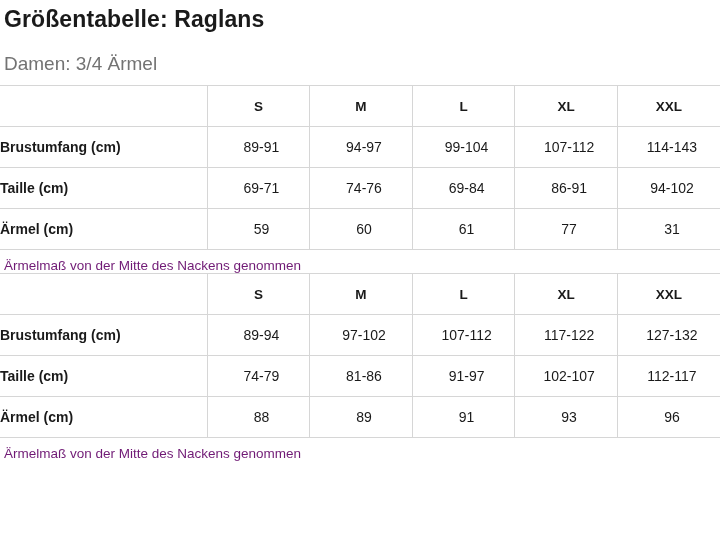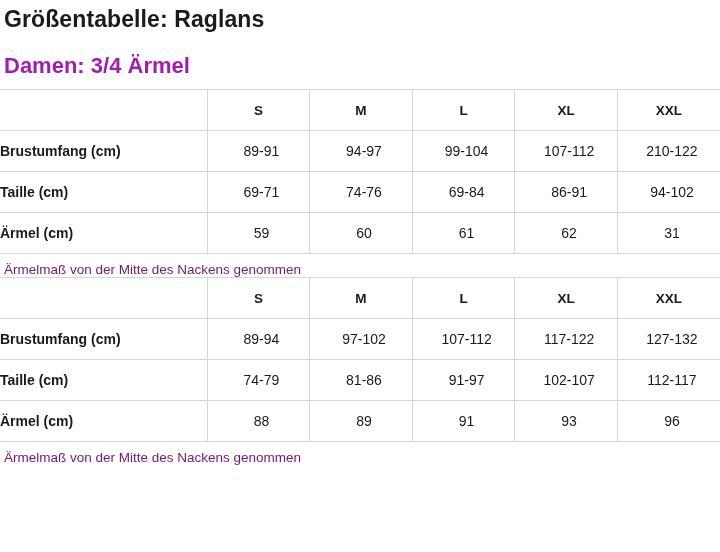--- a/index.html
+++ b/index.html
@@ -23,25 +23,25 @@
   }
   h1.main-title {
     font-size: 23px;
     font-weight: bold;
     margin: 0;
     padding: 6px 0 0 4px;
     letter-spacing: 0.1px;
     color: #1a1a1a;
   }
   h2.section-title {
-    font-size: 22px;
-    font-weight: bold;
+    font-size: 19px;
+    font-weight: normal;
     margin: 0;
     padding: 20px 0 10px 4px;
-    color: #a21caf;
+    color: #737373;
   }
   table.size-table {
     border-collapse: collapse;
     width: 720px;
     table-layout: fixed;
     font-size: 13.5px;
   }
   table.size-table td,
   table.size-table th {
     border: 1px solid #d6d6d6;
@@ -113,36 +113,36 @@
           <th>XXL</th>
         </tr>
       </thead>
       <tbody>
         <tr>
           <td class="rowlabel">Brustumfang (cm)</td>
           <td class="val">89-91</td>
           <td class="val">94-97</td>
           <td class="val">99-104</td>
           <td class="val">107-112</td>
-          <td class="val">210-122</td>
+          <td class="val">114-143</td>
         </tr>
         <tr>
           <td class="rowlabel">Taille (cm)</td>
           <td class="val">69-71</td>
           <td class="val">74-76</td>
           <td class="val">69-84</td>
           <td class="val">86-91</td>
           <td class="val">94-102</td>
         </tr>
         <tr>
           <td class="rowlabel">Ärmel (cm)</td>
           <td class="val">59</td>
           <td class="val">60</td>
           <td class="val">61</td>
-          <td class="val">62</td>
+          <td class="val">77</td>
           <td class="val">31</td>
         </tr>
       </tbody>
     </table>
     <div class="note">Ärmelmaß von der Mitte des Nackens genommen</div>
   </div>
 
   <div class="section">
     <table class="size-table">
       <colgroup>

